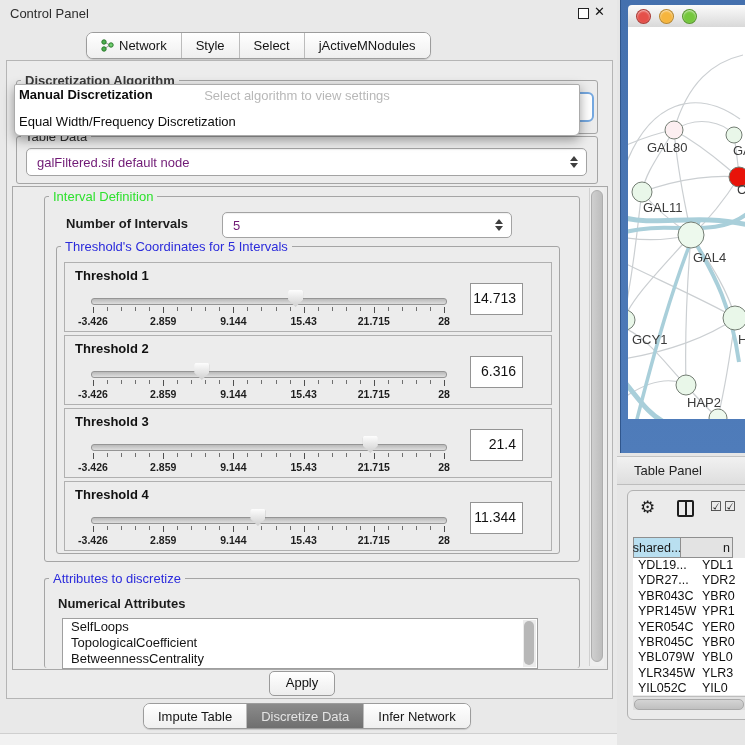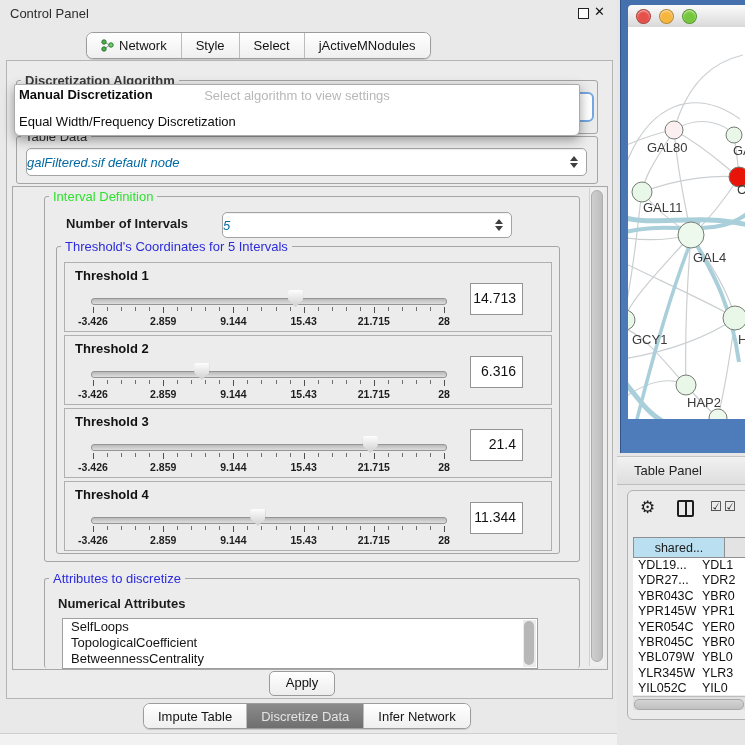--- a/index.html
+++ b/index.html
@@ -25,21 +25,21 @@
   
   #main-panel{left:6px;top:60px;width:605px;height:637px;background:#ececec;border:1px solid #b5b5b5;}
   .groupbox{border:1px solid #a5a5a5;border-radius:3px;background:#ececec;}
   .gb-label{position:absolute;top:-8px;left:4px;background:#ececec;padding:0 4px;font-size:13px;}
   .lbl-green{color:#2ee12e;}
   .lbl-blue{color:#2b2bdb;}
   .lbl-dark{color:#3a3a3a;font-weight:bold;}
   
   .combo{background:#fff;border:1px solid #a3a3a3;border-radius:5px;display:flex;align-items:center;
          box-shadow:inset 0 1px 1px rgba(0,0,0,.06);}
-  .combo .val{flex:1;color:#0369a1;font-style:italic;}
+  .combo .val{padding-left:10px;flex:1;color:#701a75;}
   .stepper{width:9px;margin-right:8px;display:flex;flex-direction:column;align-items:center;gap:2px;}
   .tri-up{width:0;height:0;border-left:4px solid transparent;border-right:4px solid transparent;border-bottom:5px solid #3f3f3f;}
   .tri-down{width:0;height:0;border-left:4px solid transparent;border-right:4px solid transparent;border-top:5px solid #3f3f3f;}
   #algo-combo{left:22px;top:92px;width:568px;height:26px;border:2px solid #75a8e0;border-radius:6px;background:#fff;}
   
   #algo-popup{left:14px;top:84px;width:564px;height:50px;background:#fff;border:1px solid #ababab;
               border-radius:2px 2px 6px 6px;box-shadow:0 4px 12px rgba(0,0,0,.38);z-index:40;}
   #popup-hint{position:absolute;top:3px;left:0;width:100%;text-align:center;color:#b8b8b8;}
   .popup-item{position:absolute;left:4px;font-size:13px;color:#0c0c0c;white-space:nowrap;}
   .popup-item.bold{font-weight:bold;}
@@ -84,21 +84,21 @@
   #tp-title{position:absolute;left:17px;top:6px;font-size:13px;color:#222;}
   #tp-box{left:627px;top:490px;width:122px;height:228px;background:#ebebeb;border:1px solid #b2b2b2;border-radius:6px;}
   .tp-icon{position:absolute;color:#1e1e1e;}
   #gear-ico{left:12px;top:6px;font-size:17px;}
   #split-ico{left:49px;top:9px;width:13px;height:13px;border:2px solid #1e1e1e;border-radius:2px;}
   #split-ico::after{content:"";position:absolute;left:5.5px;top:0;width:2px;height:13px;background:#1e1e1e;}
   .chk-ico{font-size:13px;}
   #tp-header{position:absolute;left:5px;top:46px;height:21px;display:flex;}
   .tp-hcell{box-sizing:border-box;border:1px solid #8f8f8f;font-size:12.5px;color:#1a1a1a;
             display:flex;align-items:center;justify-content:center;}
-  #hcell1{width:92px;background:#b9dff0;}
+  #hcell1{width:48px;background:#b9dff0;}
   #hcell2{width:52px;background:#e3e3e3;border-left:none;justify-content:flex-end;padding-right:2px;}
   #tp-rows{position:absolute;left:5px;top:67px;width:120px;height:137px;background:#fff;overflow:hidden;}
   .tp-row{display:flex;height:15.4px;line-height:15.4px;font-size:12.5px;color:#101010;}
   .tp-c1{width:69px;padding-left:5px;box-sizing:border-box;white-space:nowrap;}
   .tp-c2{flex:1;white-space:nowrap;}
   #tp-hscroll{position:absolute;left:5px;top:205px;width:120px;height:13px;background:#e0e0e0;border-top:1px solid #bdbdbd;}
   #tp-hthumb{position:absolute;left:1px;top:1.5px;width:108px;height:9px;background:linear-gradient(#d4d4d4,#c0c0c0);border:1px solid #a9a9a9;border-radius:5px;}
   text{font-family:"Liberation Sans","DejaVu Sans",sans-serif;}
 </style>
 </head>

